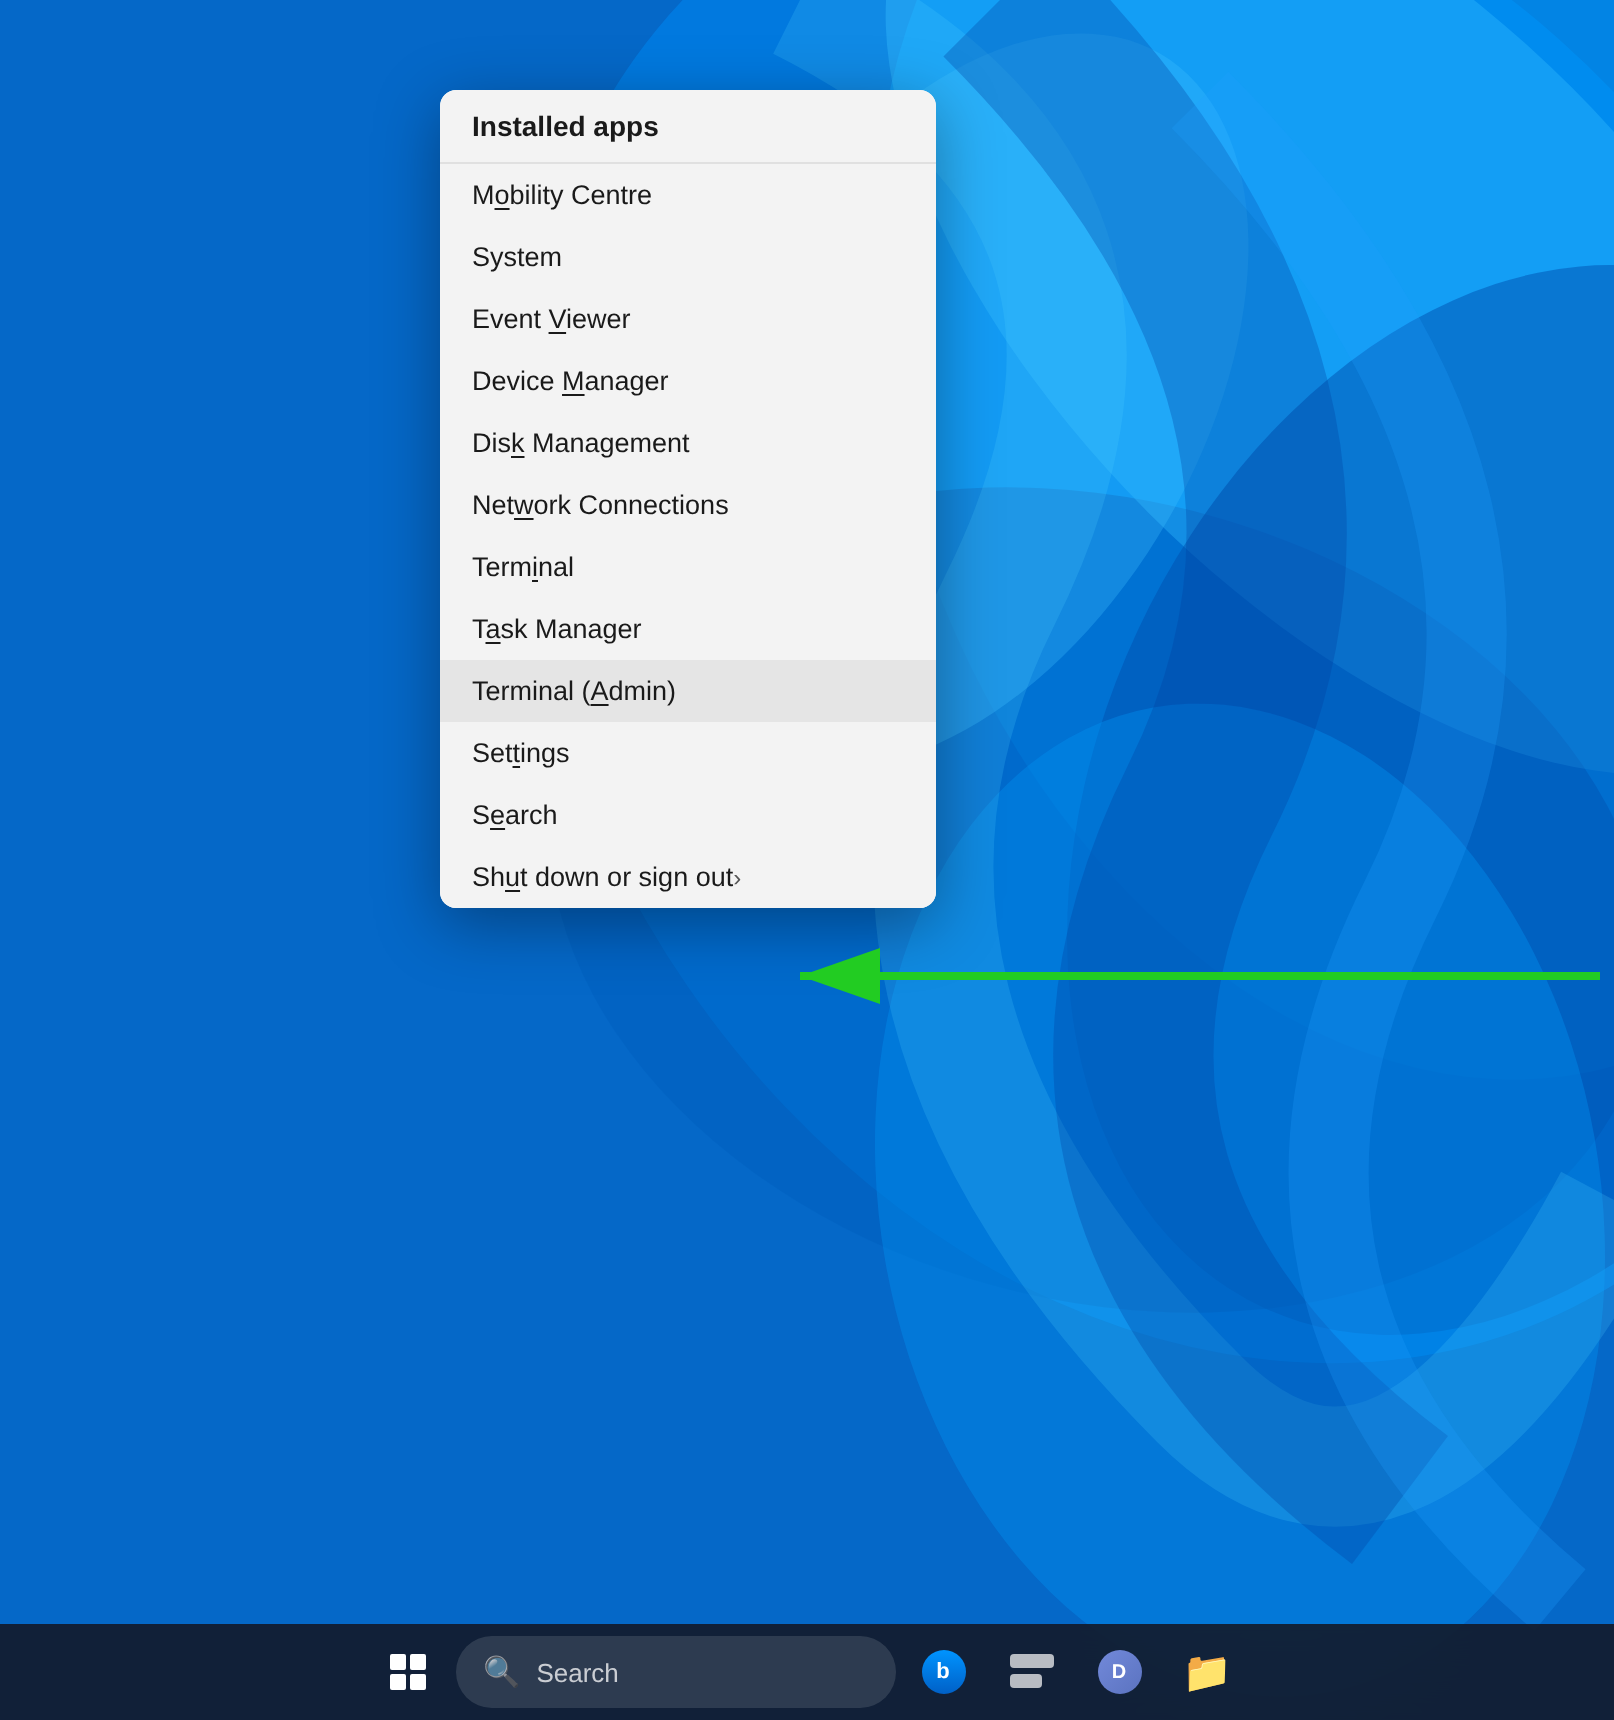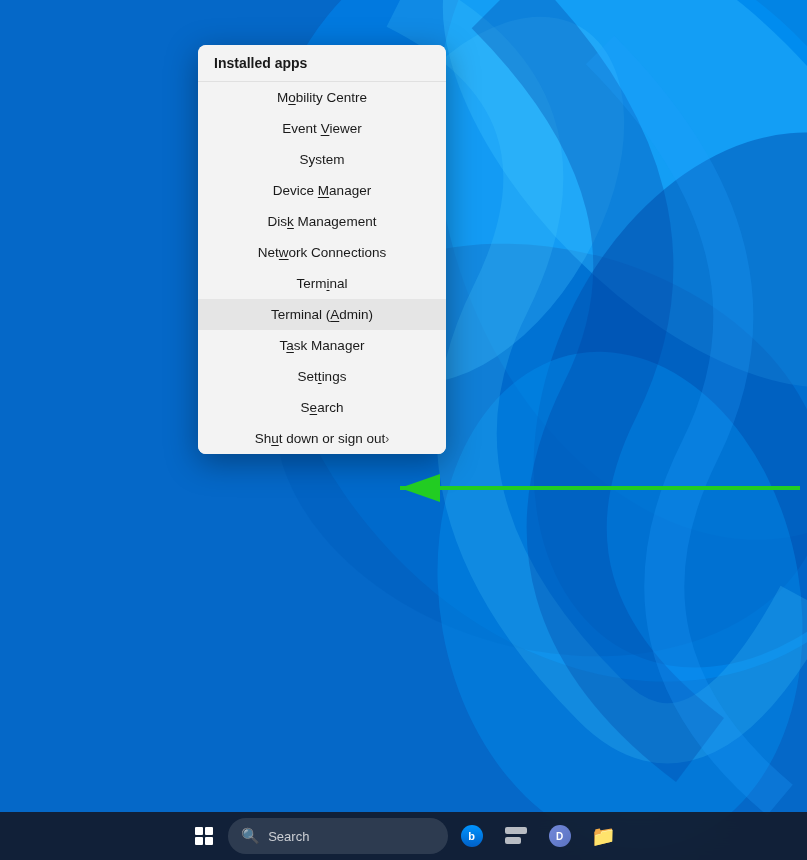--- a/index.html
+++ b/index.html
@@ -85,21 +85,21 @@
     }
 
     .taskbar-search span {
       color: rgba(255,255,255,0.8);
       font-size: 13px;
     }
 
     
     .context-menu {
       position: absolute;
-      left: 198px;
+      left: 220px;
       top: 45px;
       width: 248px;
       background: #f3f3f3;
       border-radius: 8px;
       box-shadow: 0 8px 32px rgba(0,0,0,0.35);
       overflow: hidden;
       z-index: 100;
     }
 
     .context-menu-header {
@@ -108,21 +108,21 @@
       font-size: 14px;
       font-weight: 600;
       color: #1a1a1a;
       border-bottom: 1px solid #e0e0e0;
       border-radius: 8px 8px 0 0;
     }
 
     .menu-item {
       display: flex;
       align-items: center;
-      justify-content: center;
+      justify-content: flex-start;
       padding: 8px 16px;
       font-size: 13.5px;
       color: #1a1a1a;
       cursor: pointer;
       background: #f3f3f3;
       transition: background 0.1s;
       position: relative;
     }
 
     .menu-item.highlighted {
@@ -215,42 +215,42 @@
   </svg>
 </div>
 
 <div class="context-menu">
   <div class="context-menu-header">Installed apps</div>
 
   <div class="menu-item">
     <span>M<span class="ul">o</span>bility Centre</span>
   </div>
   <div class="menu-item">
+    <span>System</span>
+  </div>
+  <div class="menu-item">
     <span>Event <span class="ul">V</span>iewer</span>
   </div>
   <div class="menu-item">
-    <span>System</span>
-  </div>
-  <div class="menu-item">
     <span>Device <span class="ul">M</span>anager</span>
   </div>
   <div class="menu-item">
     <span>Dis<span class="ul">k</span> Management</span>
   </div>
   <div class="menu-item">
     <span>Net<span class="ul">w</span>ork Connections</span>
   </div>
   <div class="menu-item">
     <span>Term<span class="ul">i</span>nal</span>
+  </div>
+  <div class="menu-item">
+    <span>T<span class="ul">a</span>sk Manager</span>
   </div>
   <div class="menu-item highlighted">
     <span>Terminal (<span class="ul">A</span>dmin)</span>
-  </div>
-  <div class="menu-item">
-    <span>T<span class="ul">a</span>sk Manager</span>
   </div>
   <div class="menu-item">
     <span>Set<span class="ul">t</span>ings</span>
   </div>
   <div class="menu-item">
     <span>S<span class="ul">e</span>arch</span>
   </div>
   <div class="menu-item">
     <span>Sh<span class="ul">u</span>t down or sign out</span>
     <span class="chevron">›</span>

